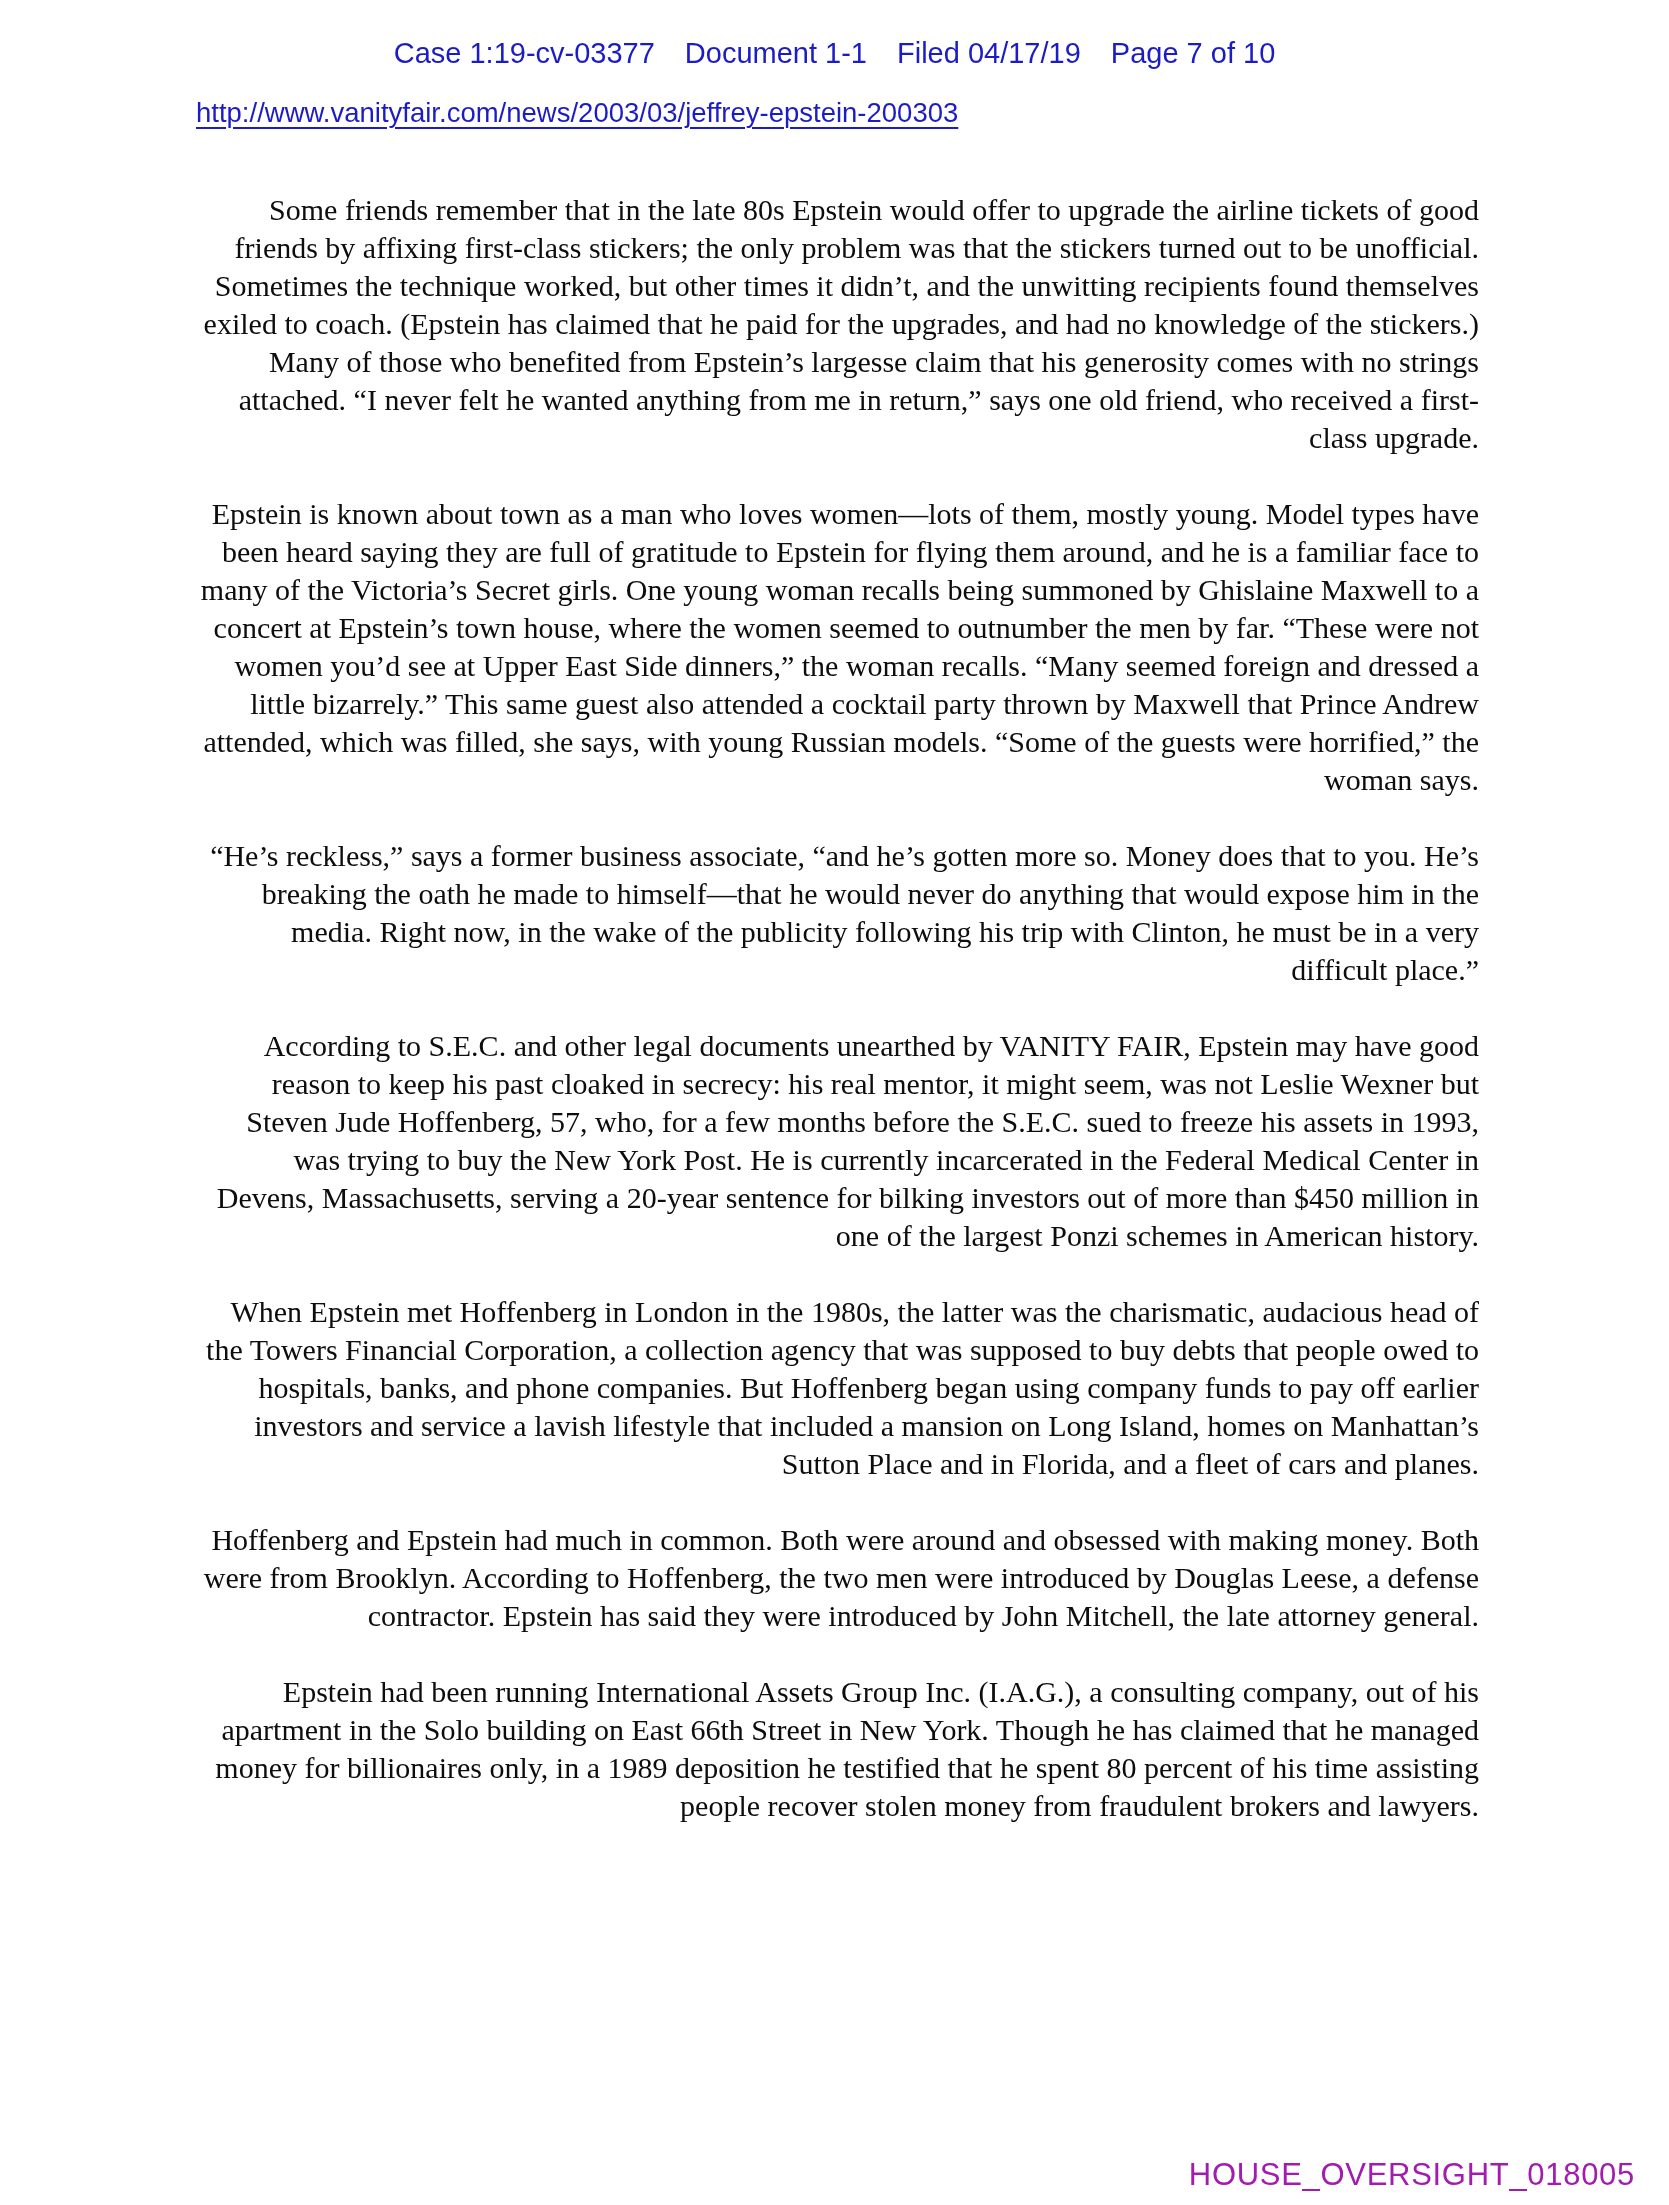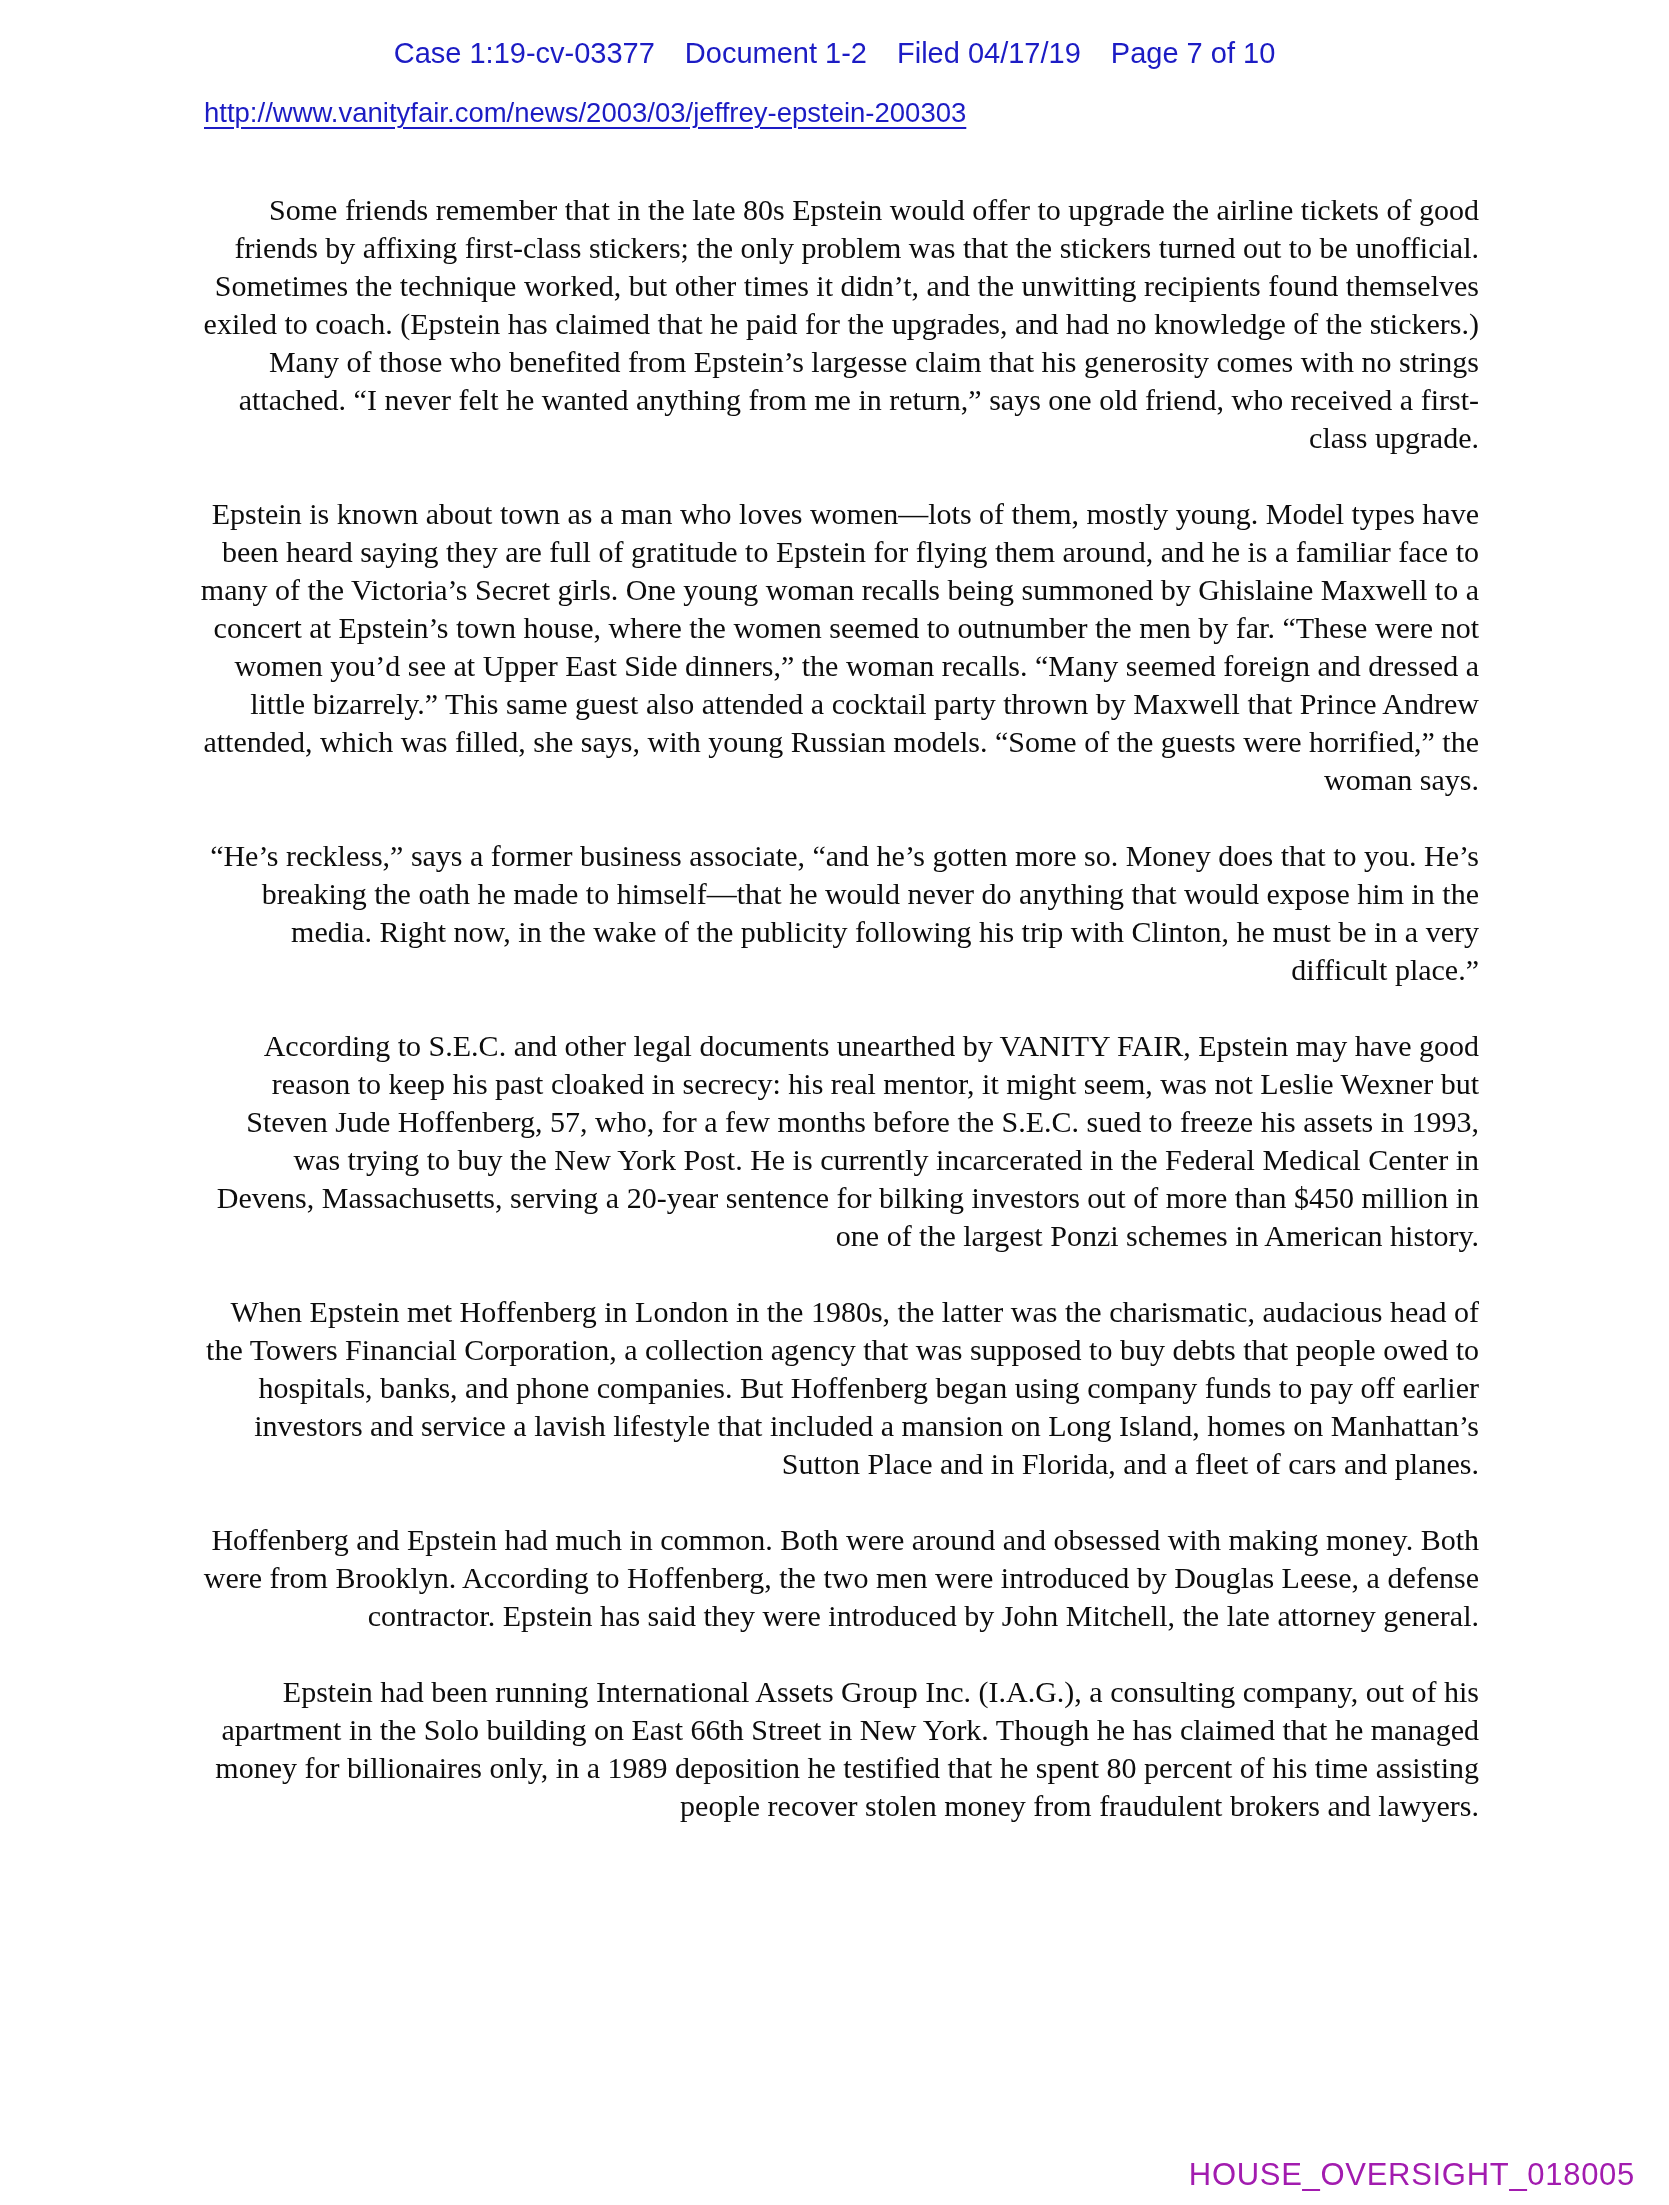--- a/index.html
+++ b/index.html
@@ -23,21 +23,21 @@
     justify-content: center;
     gap: 30px;
     font-family: "Liberation Sans", sans-serif;
     font-size: 29px;
     color: #1c1cc4;
     white-space: nowrap;
   }
   .source-url {
     position: absolute;
     top: 97px;
-    left: 204px;
+    left: 196px;
     font-family: "Liberation Sans", sans-serif;
     font-size: 27.5px;
     color: #1c1cc4;
     text-decoration: underline;
     text-decoration-thickness: 2px;
     text-underline-offset: 4.6px;
     cursor: pointer;
   }
   .article-body {
     position: absolute;
@@ -62,21 +62,21 @@
     color: #a21caf;
     letter-spacing: 0.7px;
     white-space: nowrap;
   }
 </style>
 </head>
 <body>
 
 <div class="doc-header">
   <span>Case 1:19-cv-03377</span>
-  <span>Document 1-2</span>
+  <span>Document 1-1</span>
   <span>Filed 04/17/19</span>
   <span>Page 7 of 10</span>
 </div>
 
 <a class="source-url">http://www.vanityfair.com/news/2003/03/jeffrey-epstein-200303</a>
 
 <div class="article-body">
   <p class="para">
     <span class="run">Some friends remember that in the late 80s Epstein would offer to upgrade the airline tickets of good friends by affixing first-class stickers; the only problem was that the stickers turned out to be unofficial. Sometimes the technique worked, but other times it didn’t, and the unwitting recipients found themselves exiled to coach. (Epstein has claimed that he paid for the upgrades, and had no knowledge of the stickers.) Many of those who benefited from Epstein’s largesse claim that his generosity comes with no strings attached. “I never felt he wanted anything from me in return,” says one old friend, who received a first-class upgrade.</span>
   </p>

